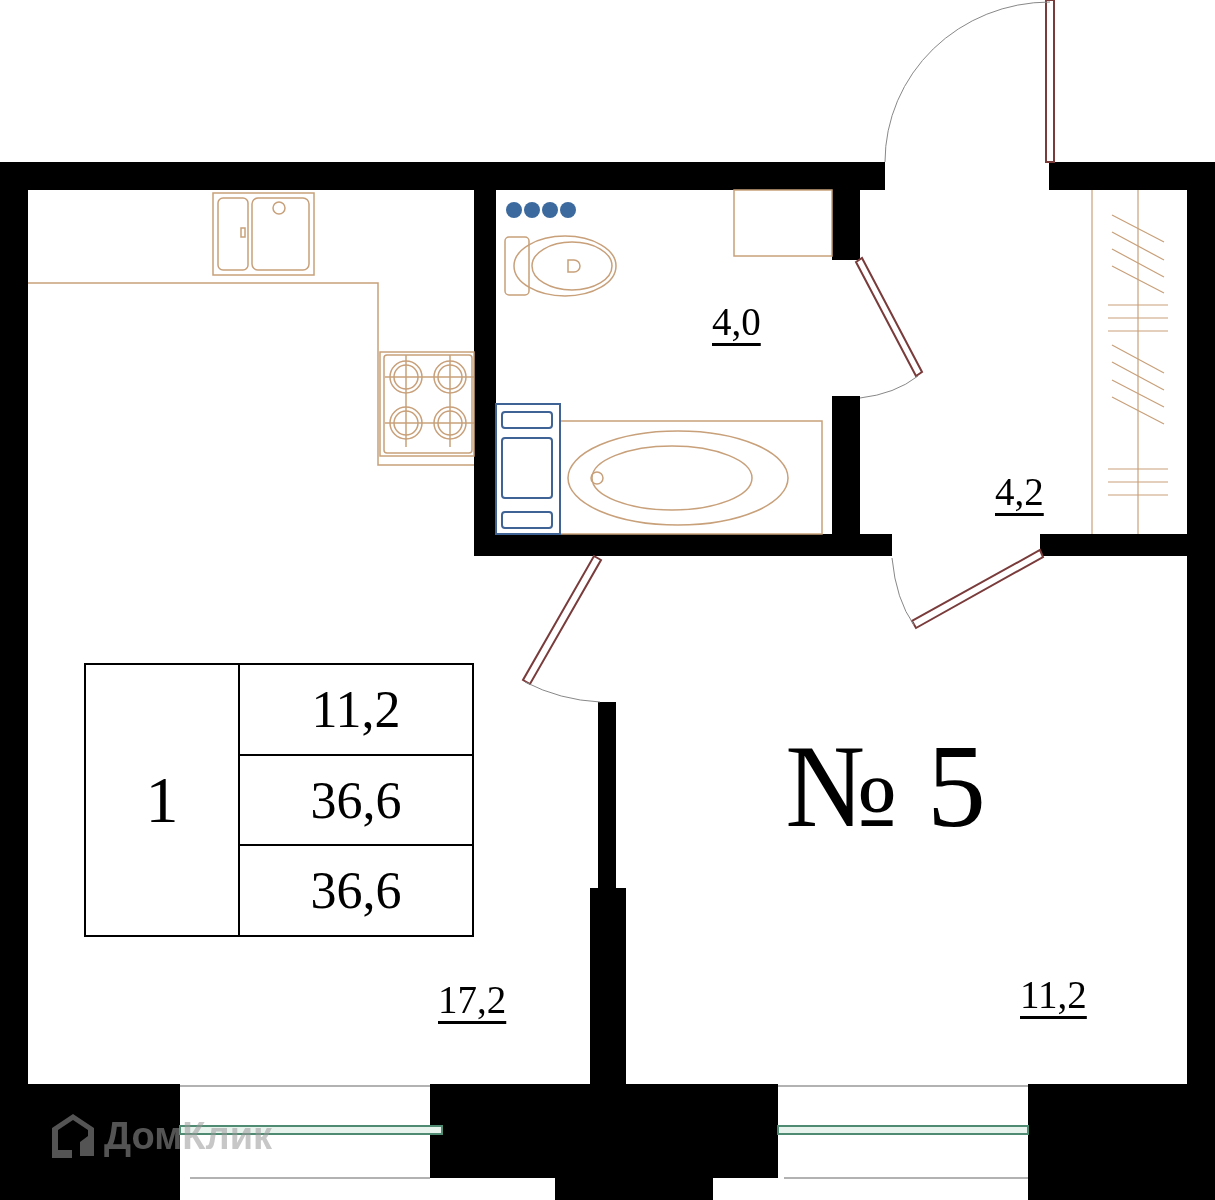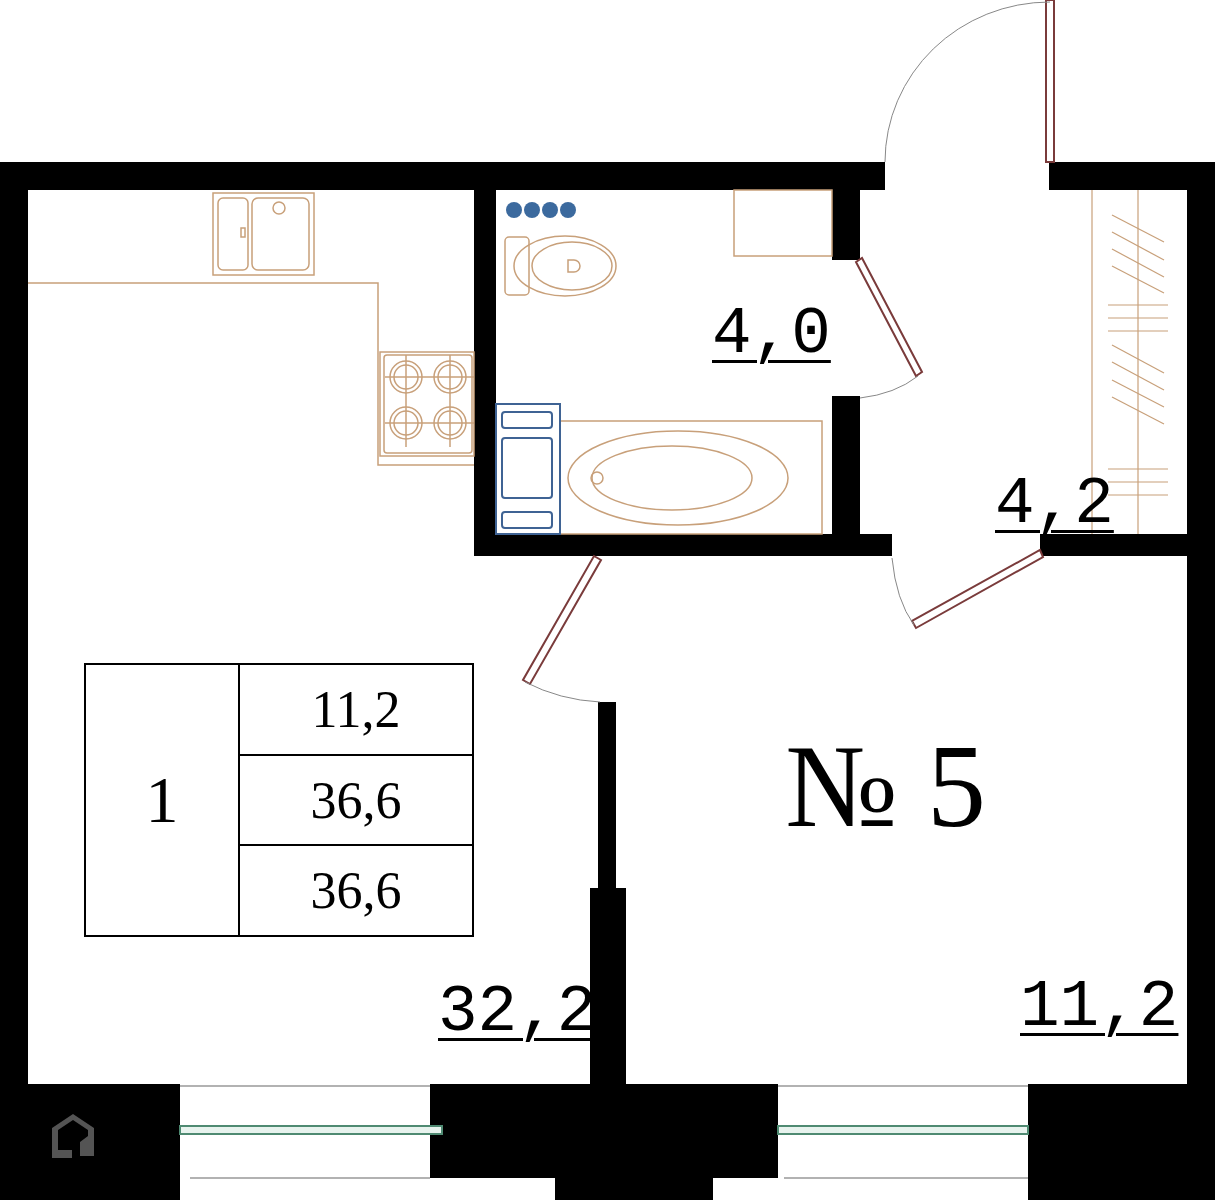--- a/index.html
+++ b/index.html
@@ -1,19 +1,19 @@
 <!DOCTYPE html>
 <html><head>
 <meta charset="utf-8">
 <style>
   html, body { margin:0; padding:0; background:#ffffff; }
   body { width:1215px; height:1200px; position:relative; overflow:hidden; font-family:"Liberation Serif", serif; }
   #plan { position:absolute; left:0; top:0; }
   .lbl { position:absolute; font-family:"Liberation Serif", serif; color:#000; line-height:1; white-space:nowrap; }
-  .area { font-size:66px; text-decoration:underline; text-decoration-thickness:3px; text-underline-offset:8px;font-family:Liberation Mono, monospace; }
+  .area { font-size:39px; text-decoration:underline; text-decoration-thickness:3px; text-underline-offset:8px; }
   .aptno { font-size:118px; }
   .legend { position:absolute; left:84px; top:663px; width:390px; height:274px; border:2px solid #000; box-sizing:border-box; display:flex; }
   .legend .rooms { width:152px; border-right:2px solid #000; display:flex; align-items:center; justify-content:center; font-size:66px; }
   .legend .vals { flex:1; display:flex; flex-direction:column; }
   .legend .cell { flex:1; display:flex; align-items:center; justify-content:center; font-size:52px; border-bottom:2px solid #000; }
   .legend .cell:last-child { border-bottom:none; }
   .wm { position:absolute; left:50px; top:1112px; display:flex; align-items:center; gap:8px; opacity:0.55; font-family:"Liberation Sans", sans-serif; font-size:38px; font-weight:bold; color:#9a9a9a; }
 </style>
 </head>
 <body>
@@ -131,31 +131,32 @@
     <line x1="1112" y1="380" x2="1164" y2="407"></line>
       <line x1="1112" y1="397" x2="1164" y2="424"></line>
     <line x1="1108" y1="469" x2="1168" y2="469"></line>
       <line x1="1108" y1="482" x2="1168" y2="482"></line>
     <line x1="1108" y1="495" x2="1168" y2="495"></line>
   </g>
 </svg>
 
 <div class="lbl area" style="left:712px; top:302px;">4,0</div>
 <div class="lbl area" style="left:995px; top:472px;">4,2</div>
-<div class="lbl area" style="left:438px; top:980px;">32,2</div>
+<div class="lbl area" style="left:438px; top:980px;">17,2</div>
 <div class="lbl area" style="left:1020px; top:975px;">11,2</div>
 
 <div class="lbl aptno" style="left:785px; top:728px;">№ 5</div>
 
 <div class="legend">
   <div class="rooms">1</div>
   <div class="vals">
     <div class="cell">11,2</div>
     <div class="cell">36,6</div>
     <div class="cell">36,6</div>
   </div>
 </div>
 
 <div class="wm">
   <svg width="46" height="48" viewBox="0 0 46 48">
     <path d="M23 2 L44 16 V44 H30 V30 L38 24 V18 L23 8 L8 18 V38 H22 V46 H2 V16 Z" fill="#9a9a9a"></path>
   </svg>
+  <span>ДомКлик</span>
 </div>
 
 </body></html>

